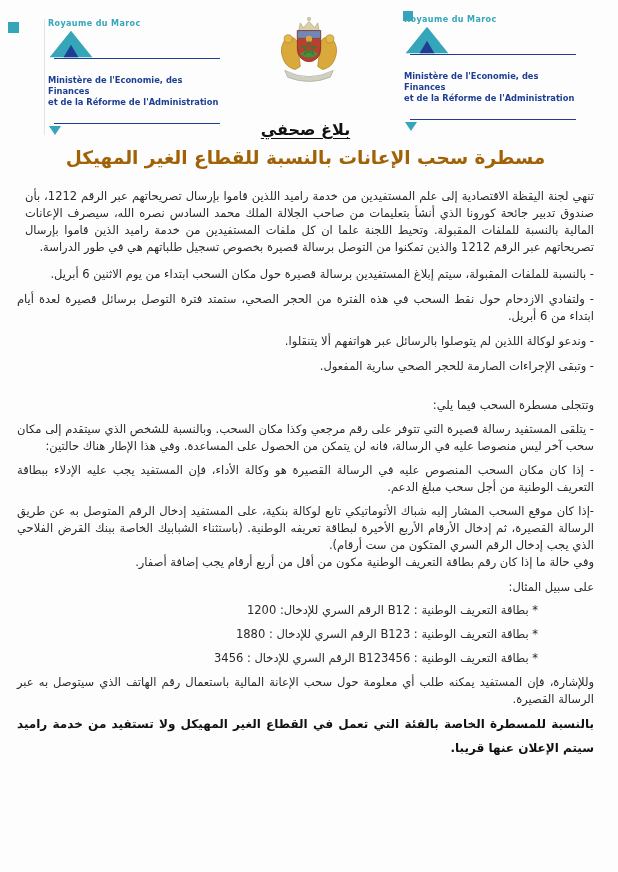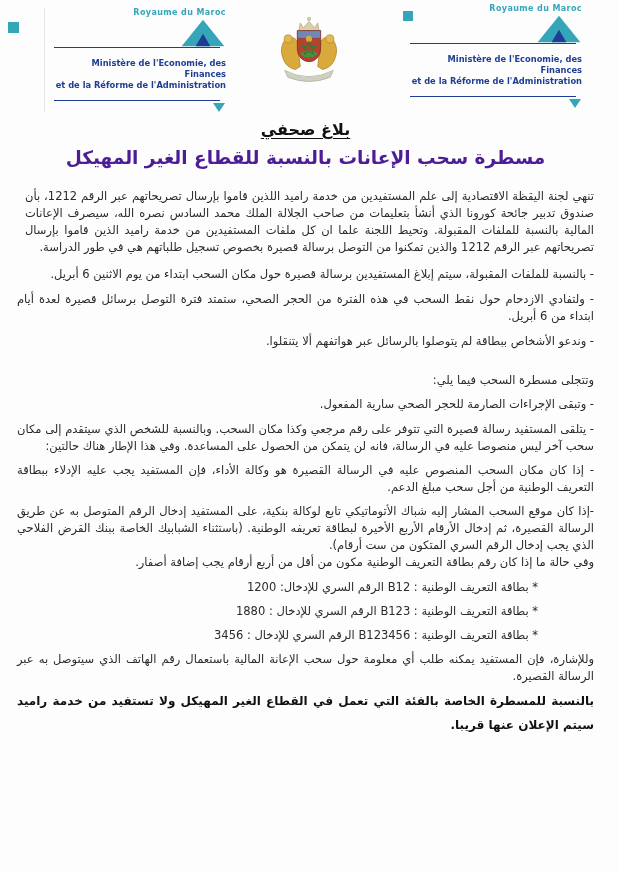--- a/index.html
+++ b/index.html
@@ -7,51 +7,51 @@
     position:relative;
     width:618px;height:872px;
     background:#fdfdfd;
     overflow:hidden;
     font-family:"DejaVu Sans", sans-serif;
     color:#2a2a2a;
   }
   
   .hdr-item{position:absolute;}
   .mlogo{
-    width:178px;text-align:right;direction:ltr;
+    width:178px;text-align:left;direction:ltr;margin-top:11px;
   }
   .mlogo-left{left:44px;top:8px;border-left:1px solid #e4e4e4;padding-left:3px;}
   .mlogo-right{left:404px;top:4px;}
   .royaume{
     color:#35a6ba;font-weight:bold;font-size:8px;letter-spacing:.4px;
     margin-bottom:2px;filter:blur(.2px);
   }
   .tri-wrap{line-height:0;margin-bottom:-1px;}
   .mrule{border-top:1.8px solid #1d3e93;margin:1px 6px;}
   .mname{
     color:#1d3e93;font-weight:bold;font-size:8.3px;line-height:1.3;
-    padding:9px 0;filter:blur(.2px);
+    padding:15px 0;filter:blur(.2px);
   }
   .tri-down-wrap{line-height:0;margin-top:2px;}
   .coa{left:277px;top:14px;}
   .teal-sq{position:absolute;background:#35a6ba;}
   .teal-sq-left{left:8px;top:22px;width:11px;height:11px;}
   .teal-sq-right{left:403px;top:11px;width:10px;height:10px;}
   
   .content{
     position:absolute;top:120px;right:24px;left:17px;
     direction:rtl;text-align:right;
   }
   .doc-title{
     text-align:center;font-size:16px;font-weight:bold;color:#111;
     text-decoration:underline;text-underline-offset:3px;
     margin:0 0 8px 0;filter:blur(.2px);
   }
   .doc-subtitle{
-    text-align:center;font-size:18.5px;font-weight:bold;color:#4c1d95;
+    text-align:center;font-size:18.5px;font-weight:bold;color:#a16207;
     margin:0 0 20px 0;filter:blur(.2px);
   }
   .para{
     font-size:11.5px;line-height:17px;margin:0 0 10px 8px;
     text-align:justify;text-align-last:right;
     filter:blur(.22px);
   }
   .bullet{margin:0 0 8px 0;}
   .sec-heading{margin-top:22px;margin-bottom:7px;}
   .proc{margin:0 0 7px 0;}
@@ -142,30 +142,31 @@
   </div>
 
   <div class="content">
     <h1 class="doc-title">بلاغ صحفي</h1>
     <h2 class="doc-subtitle">مسطرة سحب الإعانات بالنسبة للقطاع الغير المهيكل</h2>
 
     <p class="para">تنهي لجنة اليقظة الاقتصادية إلى علم المستفيدين من خدمة راميد اللذين قاموا بإرسال تصريحاتهم عبر الرقم 1212، بأن صندوق تدبير جائحة كورونا الذي أنشأ بتعليمات من صاحب الجلالة الملك محمد السادس نصره الله، سيصرف الإعانات المالية بالنسبة للملفات المقبولة. وتحيط اللجنة علما ان كل ملفات المستفيدين من خدمة راميد الذين قاموا بإرسال تصريحاتهم عبر الرقم 1212 والذين تمكنوا من التوصل برسالة قصيرة بخصوص تسجيل طلباتهم هي في طور الدراسة.</p>
 
     <p class="para bullet">- بالنسبة للملفات المقبولة، سيتم إبلاغ المستفيدين برسالة قصيرة حول مكان السحب ابتداء من يوم الاثنين 6 أبريل.</p>
     <p class="para bullet">- ولتفادي الازدحام حول نقط السحب في هذه الفترة من الحجر الصحي، ستمتد فترة التوصل برسائل قصيرة لعدة أيام ابتداء من 6 أبريل.</p>
-    <p class="para bullet">- وندعو الأشخاص ببطاقة لم يتوصلوا بالرسائل عبر هواتفهم ألا يتنقلوا.</p>
+    <p class="para bullet">- وندعو لوكالة اللذين لم يتوصلوا بالرسائل عبر هواتفهم ألا يتنقلوا.</p>
+    <p class="para bullet">- وتبقى الإجراءات الصارمة للحجر الصحي سارية المفعول.</p>
+
     <p class="para sec-heading">وتتجلى مسطرة السحب فيما يلي:</p>
-
-    <p class="para bullet">- وتبقى الإجراءات الصارمة للحجر الصحي سارية المفعول.</p>
 
     <p class="para proc">- يتلقى المستفيد رسالة قصيرة التي تتوفر على رقم مرجعي وكذا مكان السحب. وبالنسبة للشخص الذي سيتقدم إلى مكان سحب آخر ليس منصوصا عليه في الرسالة، فانه لن يتمكن من الحصول على المساعدة. وفي هذا الإطار هناك حالتين:</p>
     <p class="para proc">- إذا كان مكان السحب المنصوص عليه في الرسالة القصيرة هو وكالة الأداء، فإن المستفيد يجب عليه الإدلاء ببطاقة التعريف الوطنية من أجل سحب مبلغ الدعم.</p>
     <p class="para proc" style="margin-bottom:0;">-إذا كان موقع السحب المشار إليه شباك الأتوماتيكي تابع لوكالة بنكية، على المستفيد إدخال الرقم المتوصل به عن طريق الرسالة القصيرة، ثم إدخال الأرقام الأربع الأخيرة لبطاقة تعريفه الوطنية. (باستثناء الشبابيك الخاصة ببنك القرض الفلاحي الذي يجب إدخال الرقم السري المتكون من ست أرقام).</p>
     <p class="para proc-last">وفي حالة ما إذا كان رقم بطاقة التعريف الوطنية مكون من أقل من أربع أرقام يجب إضافة أصفار.</p>
 
+    <p class="para examples-heading">على سبيل المثال:</p>
 
     <p class="example">* بطاقة التعريف الوطنية : B12 الرقم السري للإدخال: 1200</p>
     <p class="example">* بطاقة التعريف الوطنية : B123 الرقم السري للإدخال : 1880</p>
     <p class="example">* بطاقة التعريف الوطنية : B123456 الرقم السري للإدخال : 3456</p>
 
     <p class="para note">وللإشارة، فإن المستفيد يمكنه طلب أي معلومة حول سحب الإعانة المالية باستعمال رقم الهاتف الذي سيتوصل به عبر الرسالة القصيرة.</p>
 
     <p class="footer-bold">بالنسبة للمسطرة الخاصة بالفئة التي تعمل في القطاع الغير المهيكل ولا تستفيد من خدمة راميد سيتم الإعلان عنها قريبا.</p>
   </div>
 

